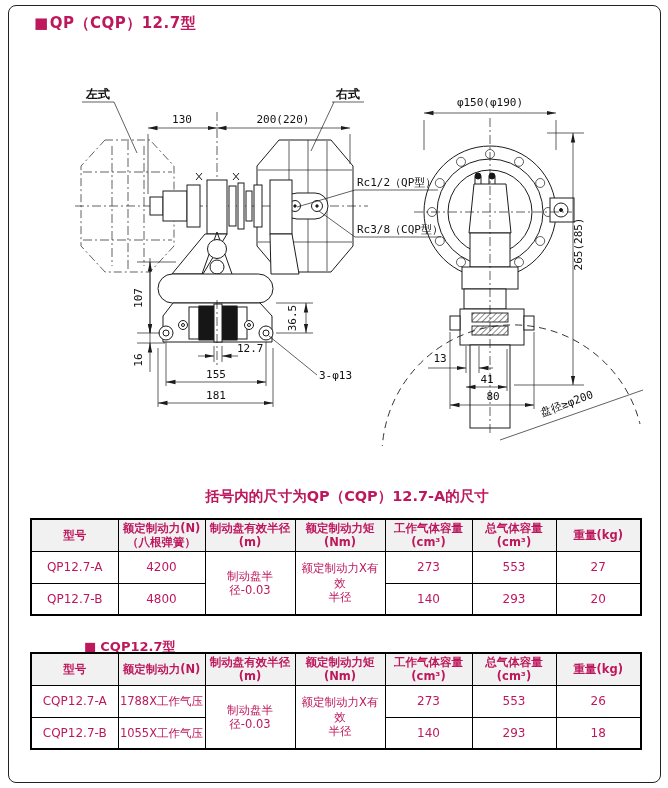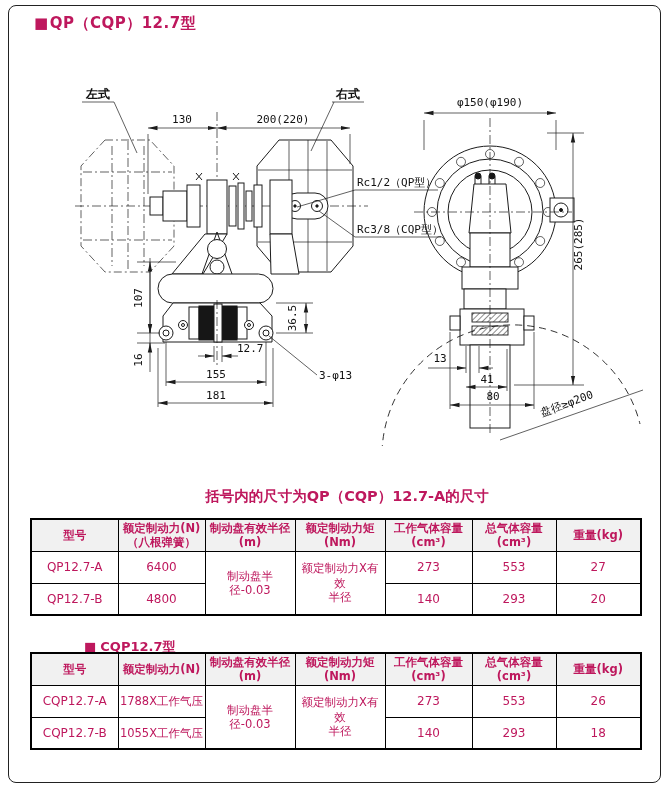--- a/index.html
+++ b/index.html
@@ -318,21 +318,21 @@
         <td class="hd">额定制动力矩
 (Nm)</td>
         <td class="hd">工作气体容量
 (cm³)</td>
         <td class="hd">总气体容量
 (cm³)</td>
         <td class="hd">重量(kg)</td>
       </tr>
       <tr class="drow">
         <td>QP12.7-A</td>
-        <td>6400</td>
+        <td>4200</td>
         <td class="small" rowspan="2">制动盘半径-0.03</td>
         <td class="small" rowspan="2">额定制动力X有效
 半径</td>
         <td>273</td>
         <td>553</td>
         <td>27</td>
       </tr>
       <tr class="drow">
         <td>QP12.7-B</td>
         <td>4800</td>

